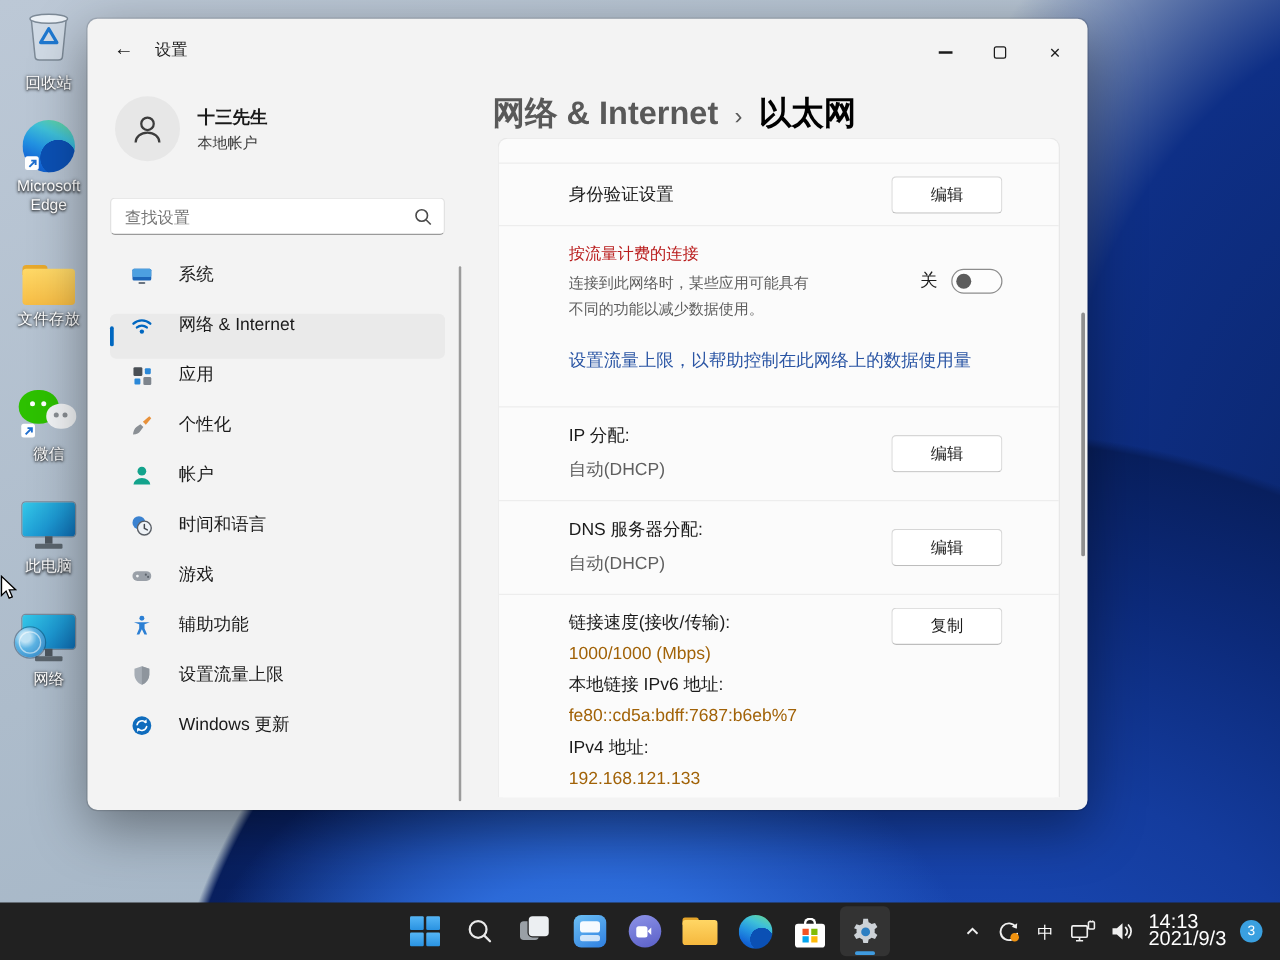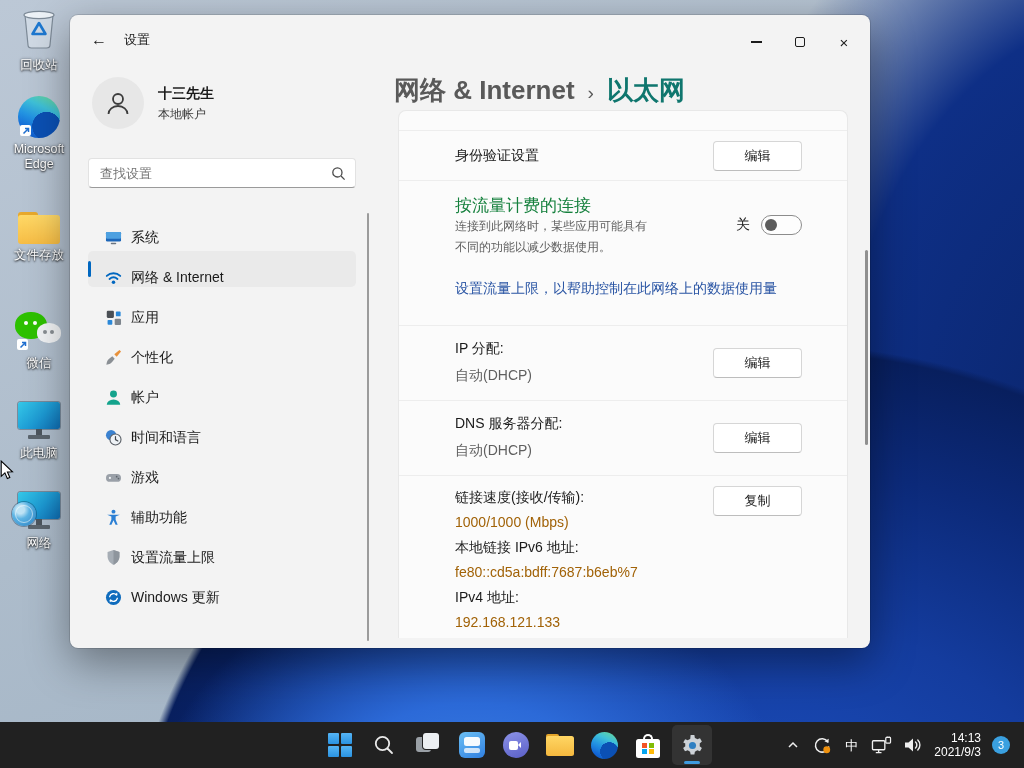--- a/index.html
+++ b/index.html
@@ -57,41 +57,41 @@
   .wc.close { font-size:15px; }
 
   
   .avatar { position:absolute; left:22px; top:62px; width:52px; height:52px; border-radius:50%; background:#e7e7e7; display:flex; align-items:center; justify-content:center; }
   .user-name { position:absolute; left:88px; top:70px; font-size:14px; font-weight:700; color:#1a1a1a; }
   .user-sub  { position:absolute; left:88px; top:91px; font-size:12px; color:#3a3a3a; }
   .searchbox { position:absolute; left:18px; top:143px; width:268px; height:30px; background:#fff; border:1px solid #e2e2e2; border-bottom:1px solid #9a9a9a; border-radius:4px; }
   .searchbox input { width:100%; height:100%; border:none; outline:none; background:transparent; font-size:13px; color:#1b1b1b; padding:0 30px 0 11px; font-family:inherit; }
   .searchbox .mag { position:absolute; right:9px; top:7px; }
   .nav { position:absolute; left:18px; top:196px; width:268px; }
-  .nav-item { position:relative; height:36px; margin-bottom:4px; display:flex; align-items:flex-end; gap:8px; padding-left:16px; border-radius:5px; font-size:14px; color:#1b1b1b; }
+  .nav-item { position:relative; height:36px; margin-bottom:4px; display:flex; align-items:flex-start; gap:20px; padding-left:16px; border-radius:5px; font-size:14px; color:#1b1b1b; }
   .nav-item.selected { background:#eaeaea; }
   .accent-pill { position:absolute; left:0; top:10px; width:3px; height:16px; border-radius:2px; background:#0067c0; }
   .nicon { width:19px; height:19px; flex:none; display:flex; align-items:center; justify-content:center; }
   .side-scroll { position:absolute; left:297px; top:198px; width:2px; height:428px; background:#9b9b9b; border-radius:1px; }
 
   
   .crumbs { position:absolute; left:324px; top:58px; display:flex; align-items:baseline; gap:13px; }
   .crumb-parent { font-size:26px; font-weight:600; color:#595959; }
   .crumb-sep { font-size:19px; color:#595959; }
-  .crumb-current { font-size:26px; font-weight:600; color:#0f766e; }
+  .crumb-current { font-size:26px; font-weight:600; color:#000000; }
   .card { position:absolute; left:328px; top:95px; width:450px; height:528px; background:#fbfbfb; border:1px solid #e8e8e8; border-bottom:none; border-radius:8px 8px 0 0; }
   .crow { position:relative; border-bottom:1px solid #ededed; }
   .r-partial { height:20px; }
   .r-auth { height:50px; }
   .r-auth .rlabel { position:absolute; left:56px; top:16px; font-size:14px; color:#1b1b1b; }
   .btn { position:absolute; right:45px; width:89px; height:30px; background:#fff; border:1px solid #d6d6d6; border-bottom-color:#bdbdbd; border-radius:4px;
     font-size:13px; color:#1b1b1b; display:flex; align-items:center; justify-content:center; font-family:inherit; }
   .r-auth .btn { top:10px; }
   .r-metered { height:145px; }
-  .m-title { position:absolute; left:56px; top:13px; font-size:17px; color:#15803d;font-family:Liberation Mono, monospace; }
+  .m-title { position:absolute; left:56px; top:13px; font-size:13px; color:#b91c1c;font-family:Liberation Mono, monospace; }
   .m-desc { position:absolute; left:56px; top:35px; width:200px; font-size:12px; line-height:21px; color:#5f5f5f; }
   .m-toggle { position:absolute; right:45px; top:34px; display:flex; align-items:center; gap:11px; }
   .m-toggle .state { font-size:14px; color:#1b1b1b; }
   .pill { position:relative; width:41px; height:20px; border:1px solid #8c8c8c; border-radius:10px; background:#fdfdfd; }
   .knob { position:absolute; left:3px; top:3px; width:12px; height:12px; border-radius:50%; background:#5c5c5c; }
   .m-link { position:absolute; left:56px; top:99px; font-size:14px; color:#2a55a4; }
   .r-ip, .r-dns { height:75px; }
   .kv-label { position:absolute; left:56px; top:14px; font-size:14px; color:#1b1b1b; }
   .kv-value { position:absolute; left:56px; top:41px; font-size:14px; color:#5f5f5f; }
   .r-ip .btn, .r-dns .btn { top:22px; }
@@ -122,21 +122,21 @@
   .tb-folder .body { position:absolute; top:2px; left:0; right:0; bottom:0; background:linear-gradient(180deg,#ffd664,#f5b83e); border-radius:2.5px; }
   .edge-ball.small { width:27px; height:27px; }
   .store-ico { position:relative; width:24px; height:19px; margin-top:6px; background:#fff; border-radius:2.5px; }
   .store-ico .handle { position:absolute; left:7px; top:-5px; width:10px; height:8px; border:2px solid #fff; border-bottom:none; border-radius:5px 5px 0 0; }
   .store-ico .logo { position:absolute; left:6px; top:4px; display:grid; grid-template-columns:5px 5px; grid-template-rows:5px 5px; gap:1.5px; }
   .store-ico .logo i:nth-child(1){background:#f35325;} .store-ico .logo i:nth-child(2){background:#81bc06;}
   .store-ico .logo i:nth-child(3){background:#05a6f0;} .store-ico .logo i:nth-child(4){background:#ffba08;}
   .tb-tray { position:absolute; right:14px; top:0; height:46px; display:flex; align-items:center; gap:11px; }
   .tray-ico { display:flex; align-items:center; justify-content:center; }
   .ime { color:#fff; font-size:13px; line-height:1; padding:0 2px; }
-  .clock { text-align:right; color:#fff; font-size:12px; line-height:14.5px; }
+  .clock { text-align:left; color:#fff; font-size:16px; line-height:14.5px; }
   .badge { width:18px; height:18px; border-radius:50%; background:#3aa0e0; color:#fff; font-size:11px; display:flex; align-items:center; justify-content:center; }
 </style>
 </head>
 <body>
 
 <div class="dicon" style="top:6px">
   <span class="icon-box">
     <svg width="42" height="44" viewBox="0 0 42 44">
       <path d="M7 9 L35 9 L32 39 Q32 42 28.5 42 L13.5 42 Q10 42 10 39 Z" fill="#d4dee8" fill-opacity=".82" stroke="#7d8a97" stroke-width="1.2"></path>
       <ellipse cx="21" cy="9" rx="15" ry="3.6" fill="#edf2f7" stroke="#7d8a97" stroke-width="1.2"></ellipse>

